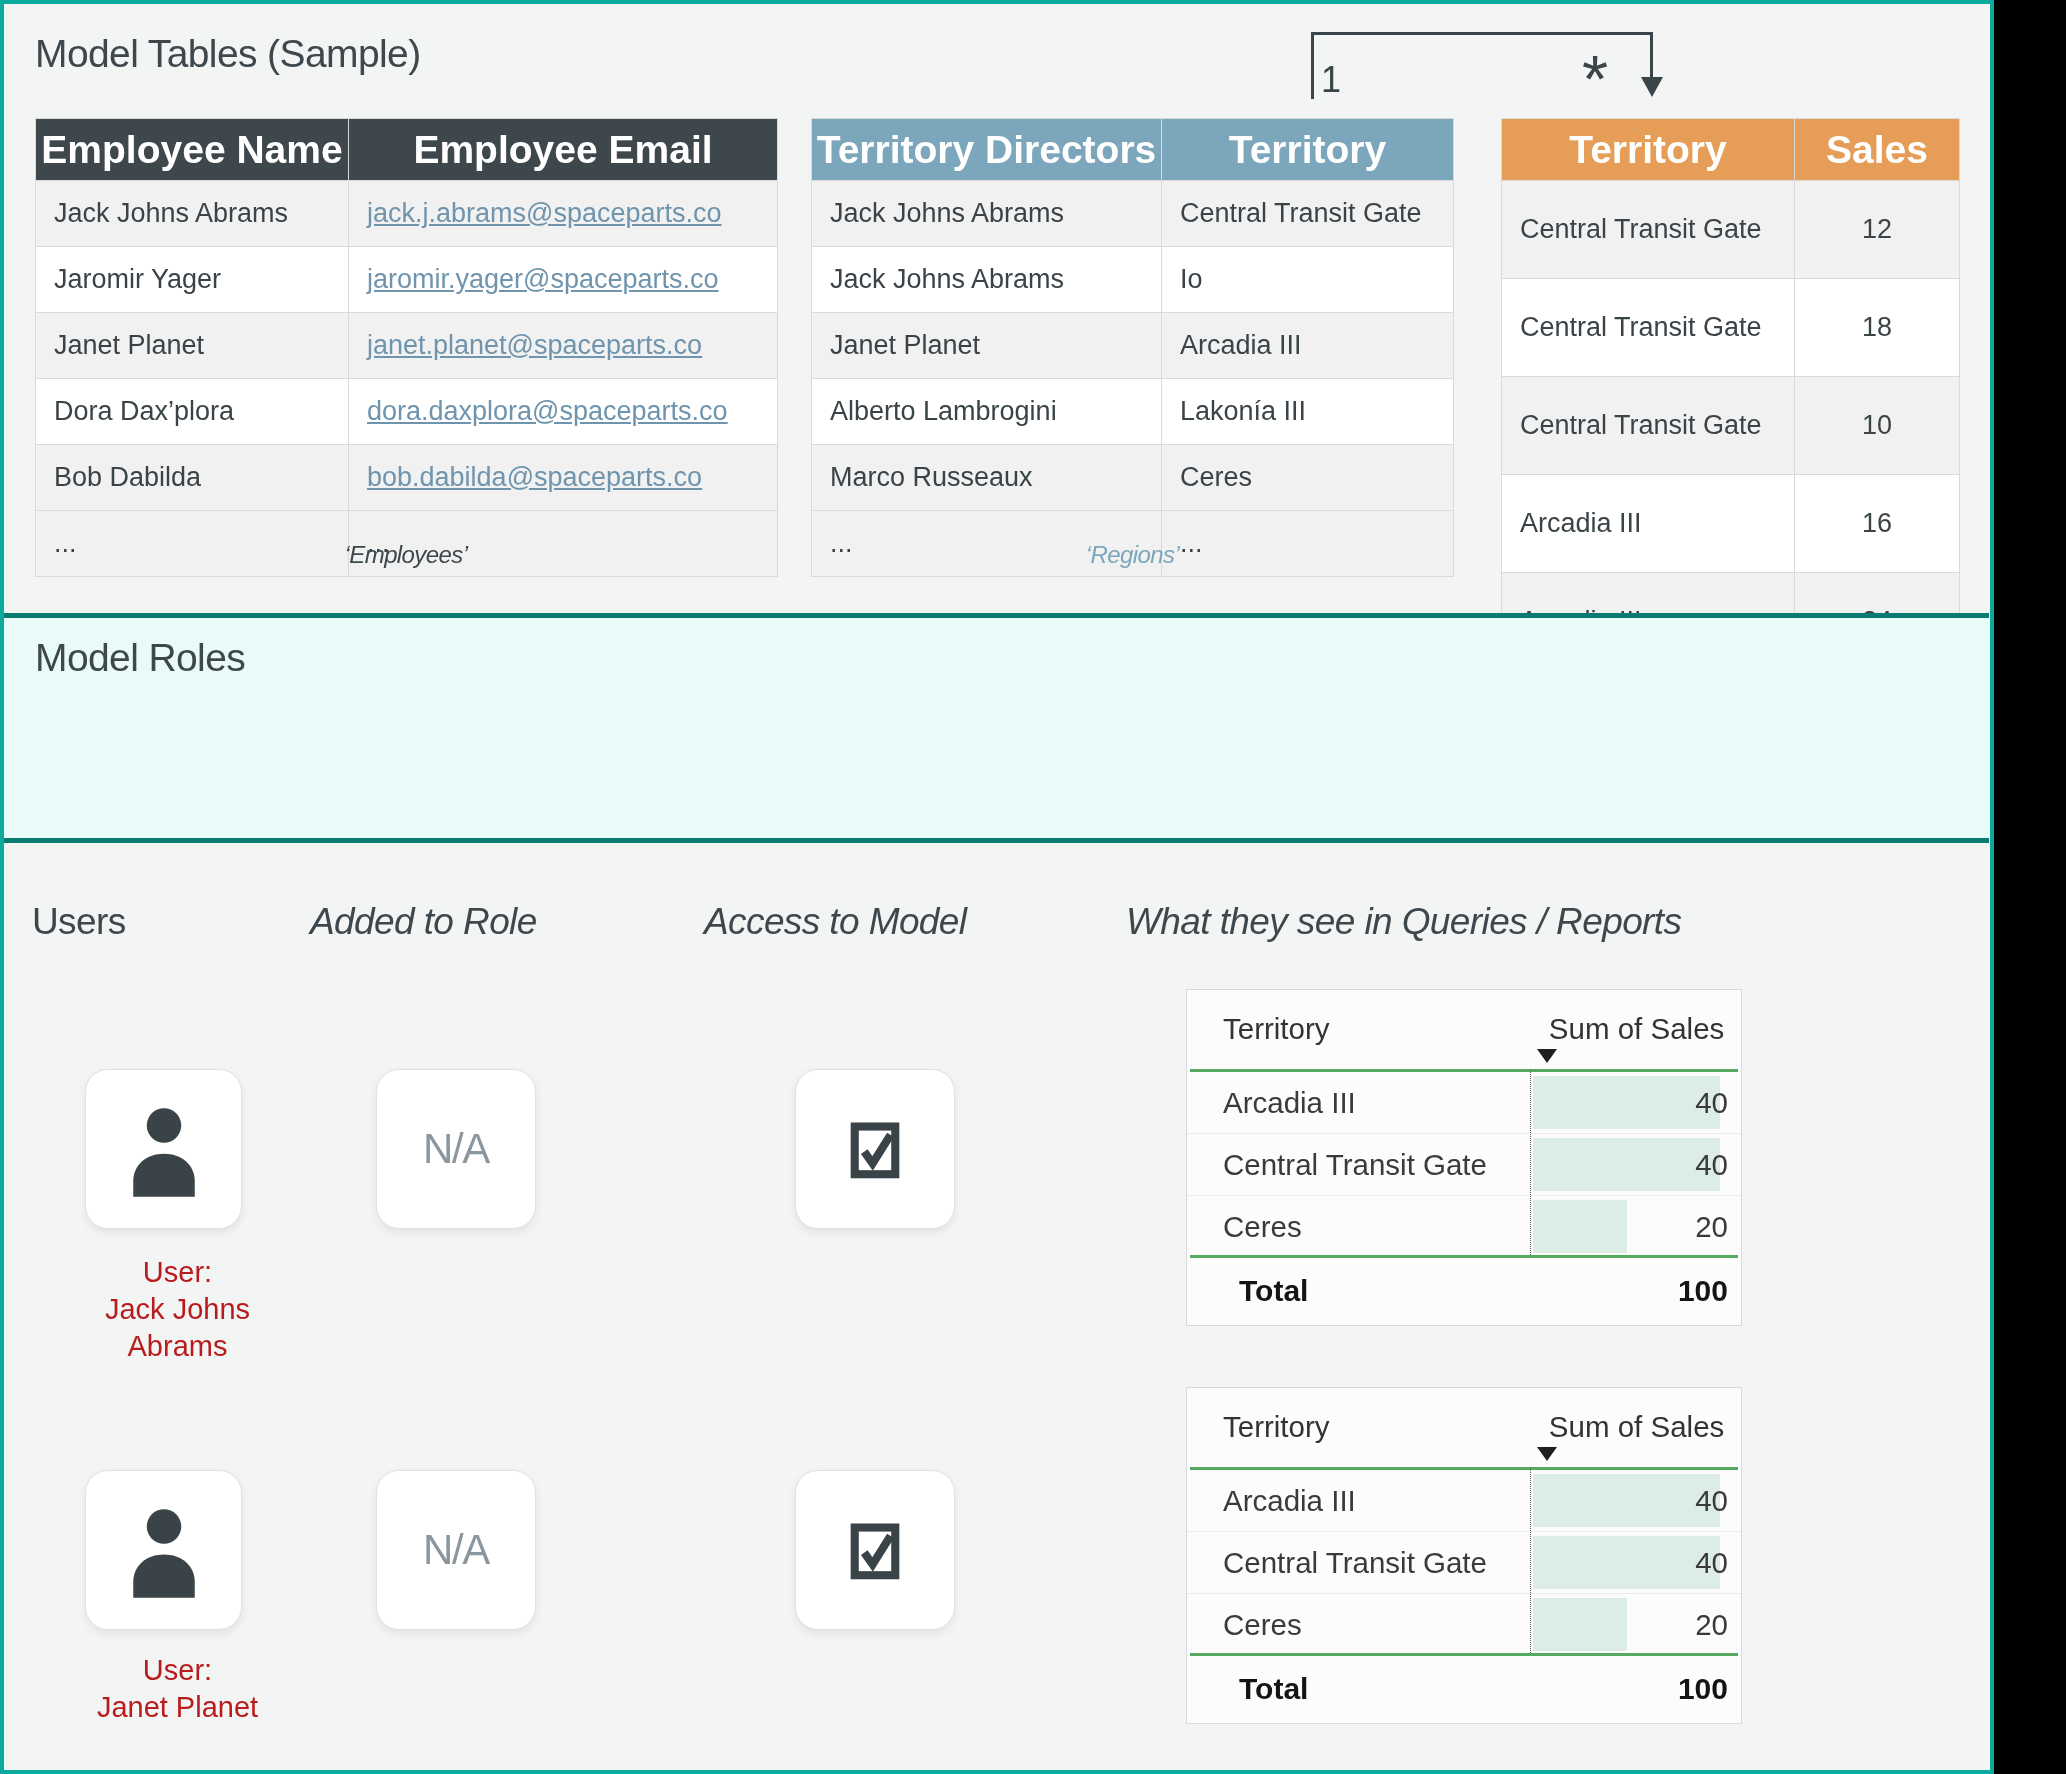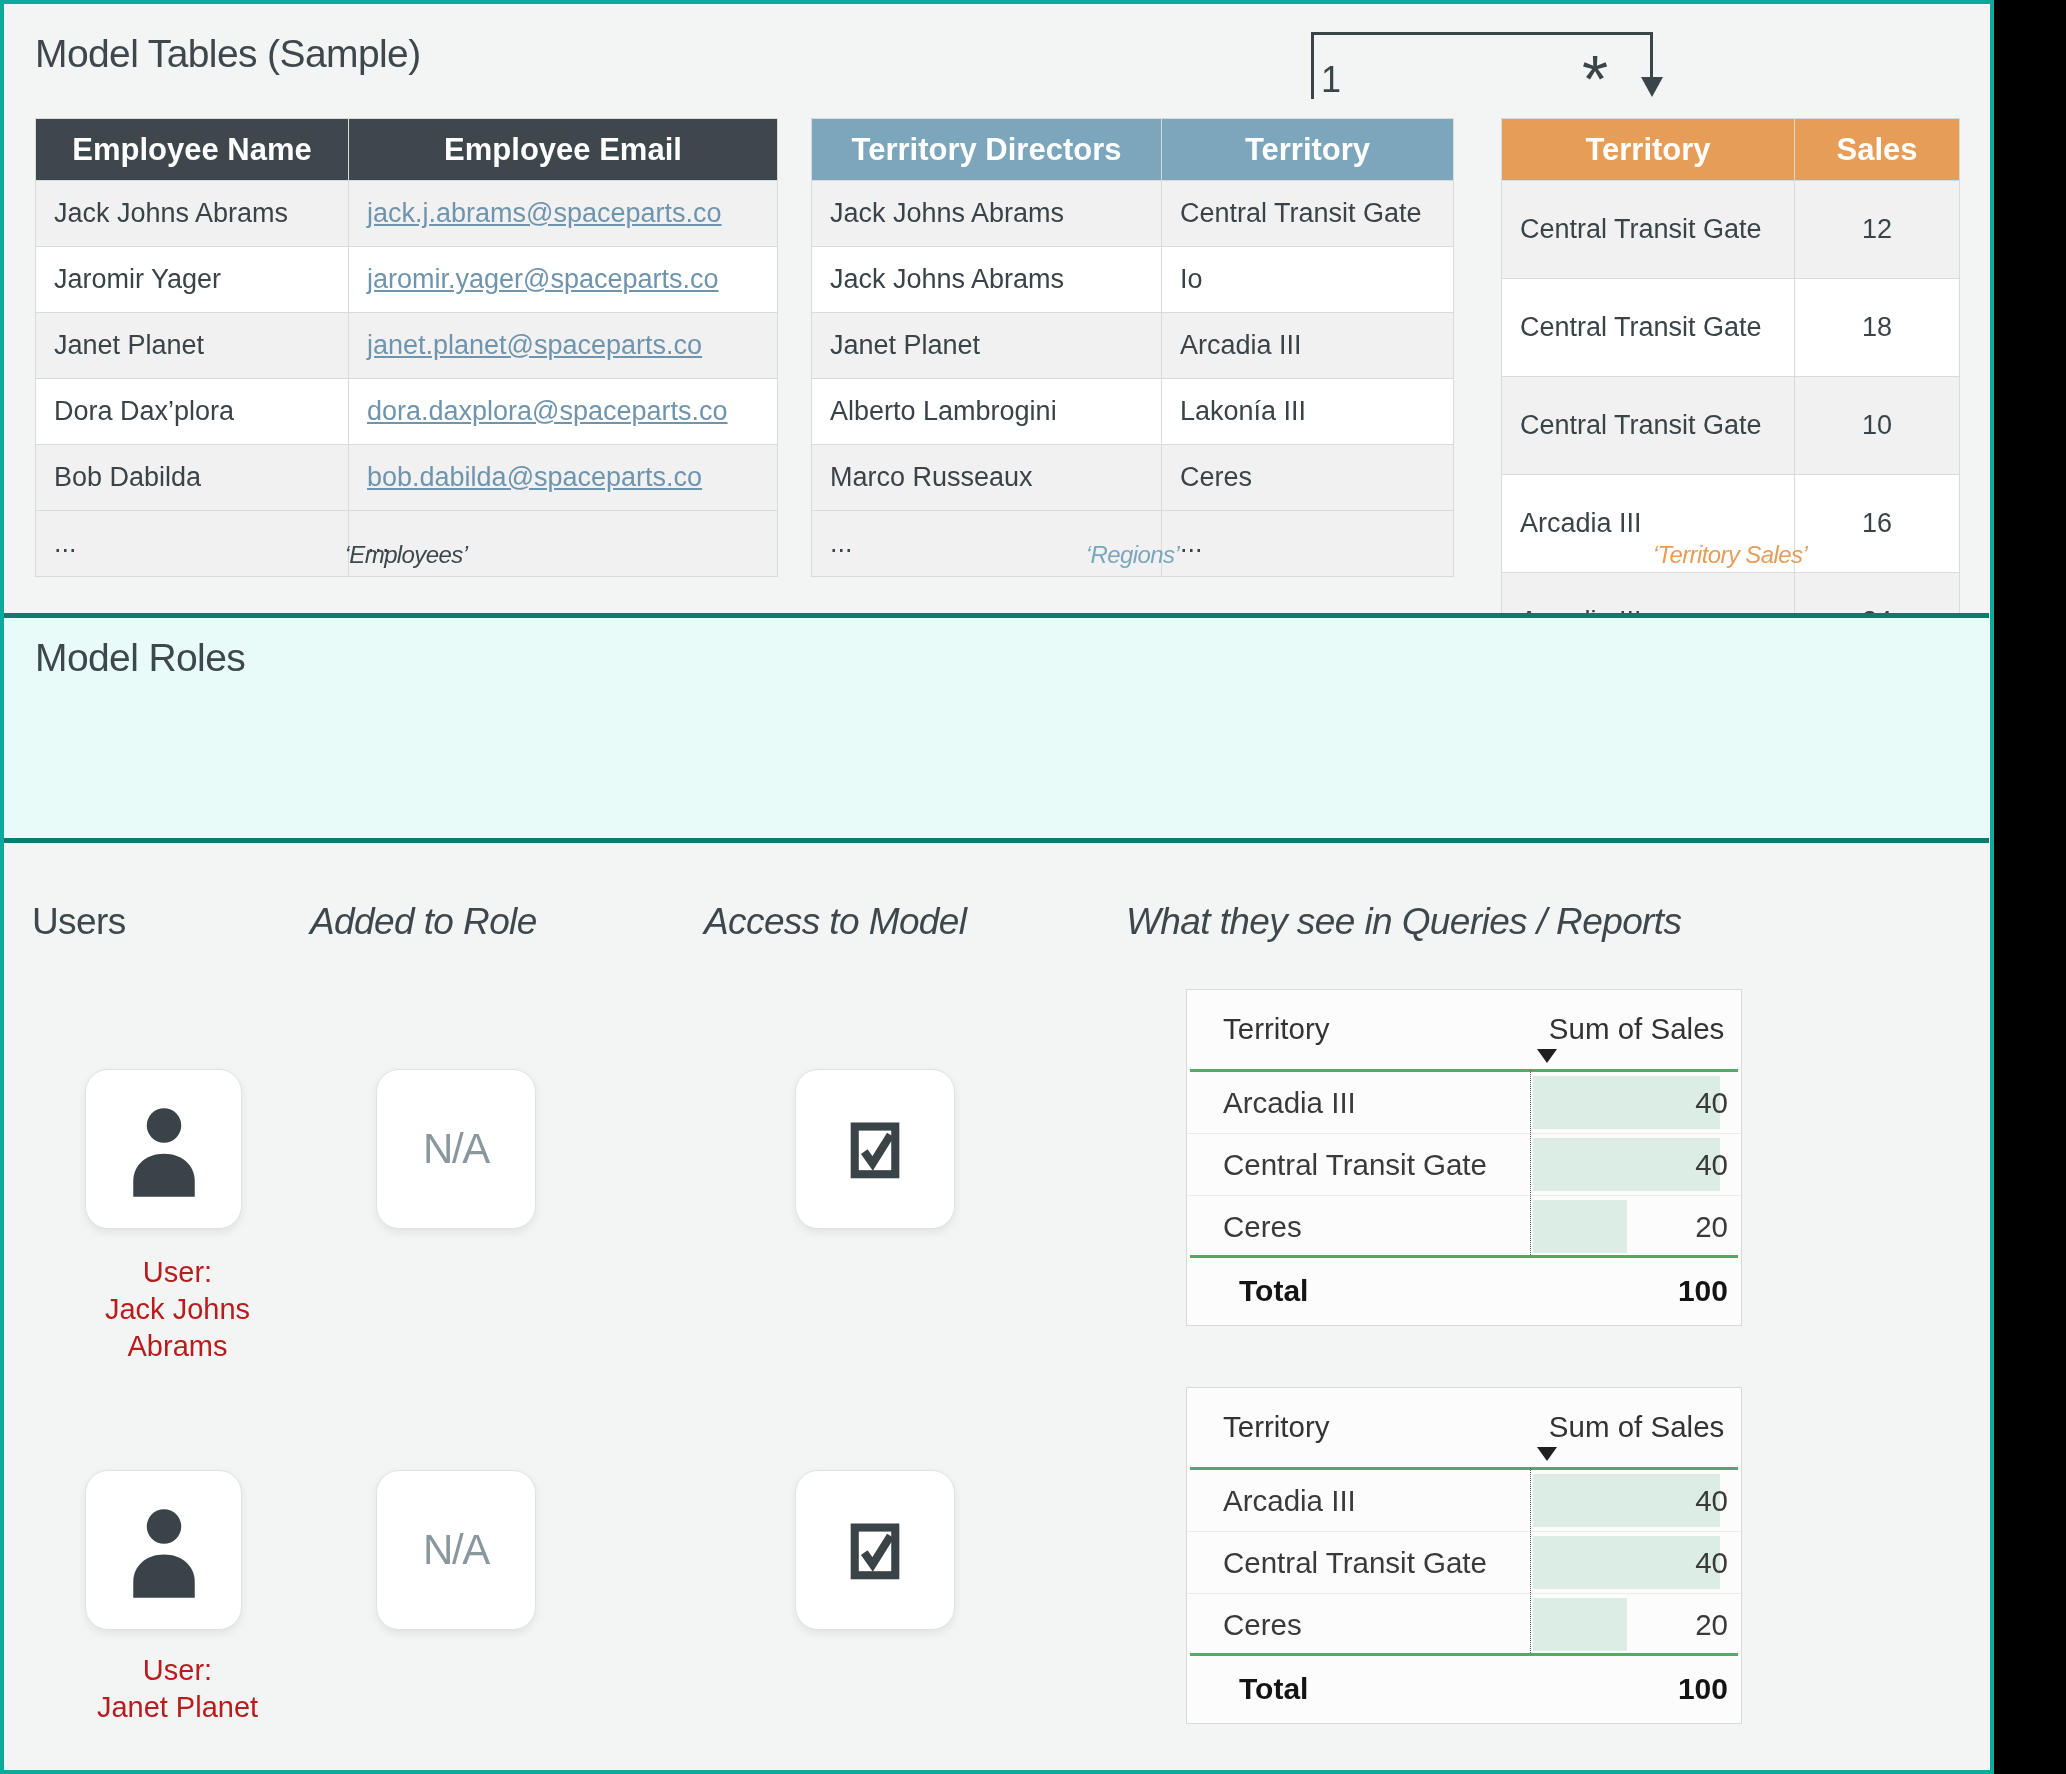--- a/index.html
+++ b/index.html
@@ -5,21 +5,21 @@
   html,body{margin:0;padding:0;}
   body{width:2066px;height:1774px;background:#000;position:relative;overflow:hidden;
        font-family:"Liberation Sans", sans-serif;}
   .diagram{position:absolute;left:0;top:0;width:1994px;height:1774px;box-sizing:border-box;
            background:#f3f4f4;border:4.5px solid #0baa9d;}
 
   
   .title{position:absolute;left:31px;top:28px;font-size:39px;color:#3d474c;letter-spacing:-0.6px;}
 
   table.mtable{position:absolute;top:114px;border-collapse:collapse;table-layout:fixed;}
-  .mtable th{height:59px;font-size:31px;font-weight:bold;color:#fff;text-align:center;
+  .mtable th{height:59px;font-size:39px;font-weight:bold;color:#fff;text-align:center;
              border:1.9px solid #d9dbdb;overflow:hidden;}
   .mtable td{height:65px;font-size:27px;color:#3a4347;padding:0 3.9px 0 18px;
              border:1.9px solid #d9dbdb;background:#fff;overflow:hidden;white-space:nowrap;}
   .mtable tbody tr:nth-child(odd) td{background:#f1f1f2;}
   .mtable tbody tr:last-child td{background:#f1f1f2;}
   .t-dark th{background:#3d474c;}
   .t-blue th{background:#7ba6bc;}
   .t-orange th{background:#e69d57;}
   .t-orange td:nth-child(2){text-align:center;padding:16px;}
   a.email{color:#6f94ad;text-decoration:underline;}
@@ -207,21 +207,20 @@
         </tr>
         <tr>
           <td>Ceres</td>
           <td>20</td>
         </tr>
       </tbody>
     </table>
 
   <div class="tcap" style="left:31px;width:742px;color:#3d474c">‘Employees’</div>
   <div class="tcap" style="left:807px;width:643px;color:#7ba6bc">‘Regions’</div>
-  <div class="tcap" style="left:1497px;width:458px;color:#e69d57">‘Territory Sales’</div>
 
   <div class="conn" id="conn-h"></div>
   <div class="conn" id="conn-vl"></div>
   <div class="conn" id="conn-vr"></div>
   <div id="conn-arrow"></div>
   <div id="conn-one">1</div>
   <div id="conn-many">*</div>
 
   <div class="band">
     <div class="band-title">Model Roles</div>

